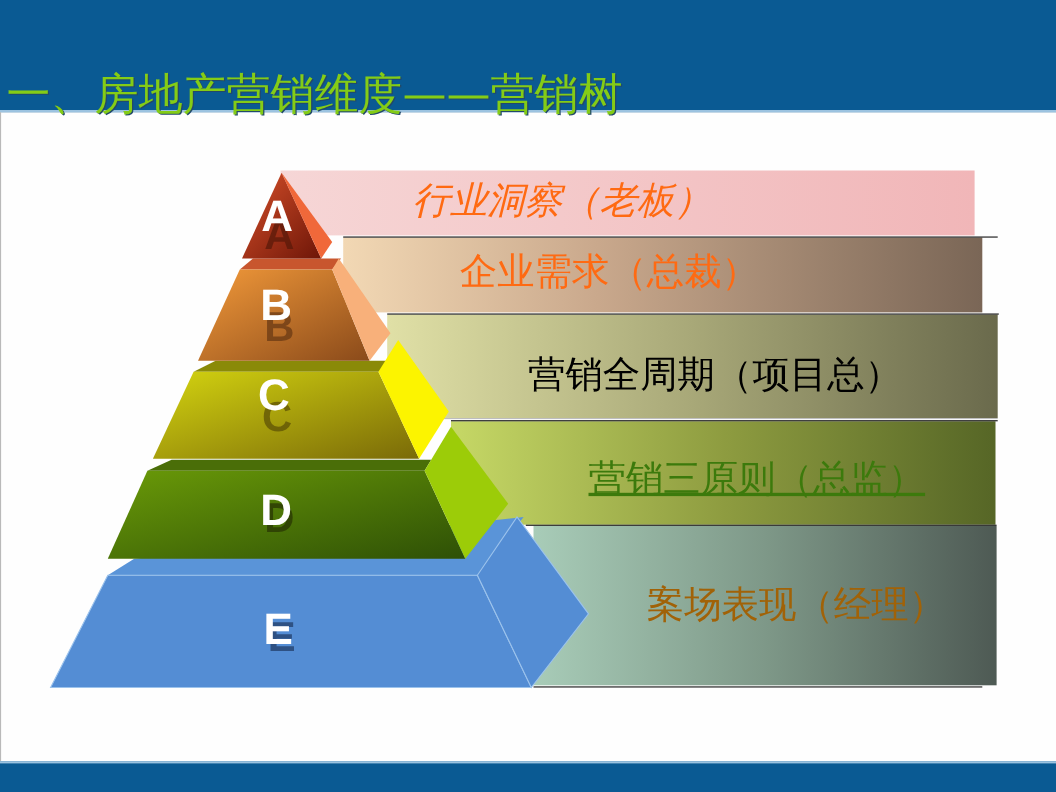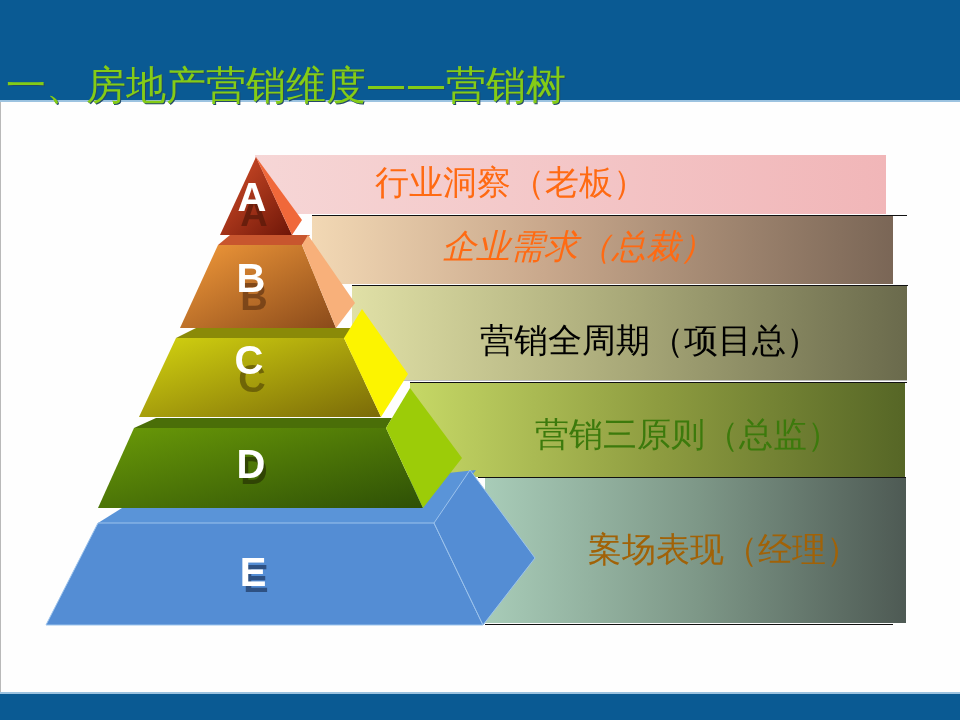--- a/index.html
+++ b/index.html
@@ -12,24 +12,24 @@
   .band { position:absolute; box-sizing:border-box; }
   .band-label { position:absolute; font-size:34px; white-space:nowrap; font-family:"DejaVu Sans", sans-serif; }
   .band-a { left:255px; top:155px; width:631px; height:59px; background:linear-gradient(to right,#f6d6d6,#f1b6b8); }
   .band-b { left:312px; top:216px; width:581px; height:68px; background:linear-gradient(to right,#f2d8b4 0%,#c9a88c 40%,#7a6656 100%); }
   .band-c { left:352px; top:286px; width:555px; height:95px; background:linear-gradient(to right,#e0e0a6 0%,#a8a878 50%,#6a6a4c 100%); border-bottom:1px solid #bdbdbd; }
   .band-d { left:410px; top:383px; width:495px; height:94px; background:linear-gradient(to right,#c6d866 0%,#8e9c40 50%,#566626 100%); }
   .band-e { left:485px; top:478px; width:421px; height:145px; background:linear-gradient(to right,#a8ccb8 0%,#7e9888 50%,#4e5a54 100%); }
 
   .rule { position:absolute; height:1px; background:#111; }
 
-  .lbl-a { left:375px; top:160px; color:#ff6a12; }
-  .lbl-b { left:442px; top:224px; color:#ff6a12;font-style:italic; }
+  .lbl-a { left:375px; top:160px; color:#ff6a12;font-style:italic; }
+  .lbl-b { left:418px; top:224px; color:#ff6a12; }
   .lbl-c { left:480px; top:318px; color:#000000; }
-  .lbl-d { left:535px; top:412px; color:#3c7a0c; }
+  .lbl-d { left:535px; top:412px; color:#3c7a0c;text-decoration:underline; }
   .lbl-e { left:588px; top:527px; color:#a16207; }
 
   .pyramid { position:absolute; left:0; top:0; }
   .letter { position:absolute; font-family:"Liberation Sans", sans-serif; font-weight:bold; font-size:40px; color:#ffffff; text-align:center; width:60px; }
 </style>
 </head>
 <body>
 
 <div class="header">
   <div class="title">一、房地产营销维度——营销树</div>

